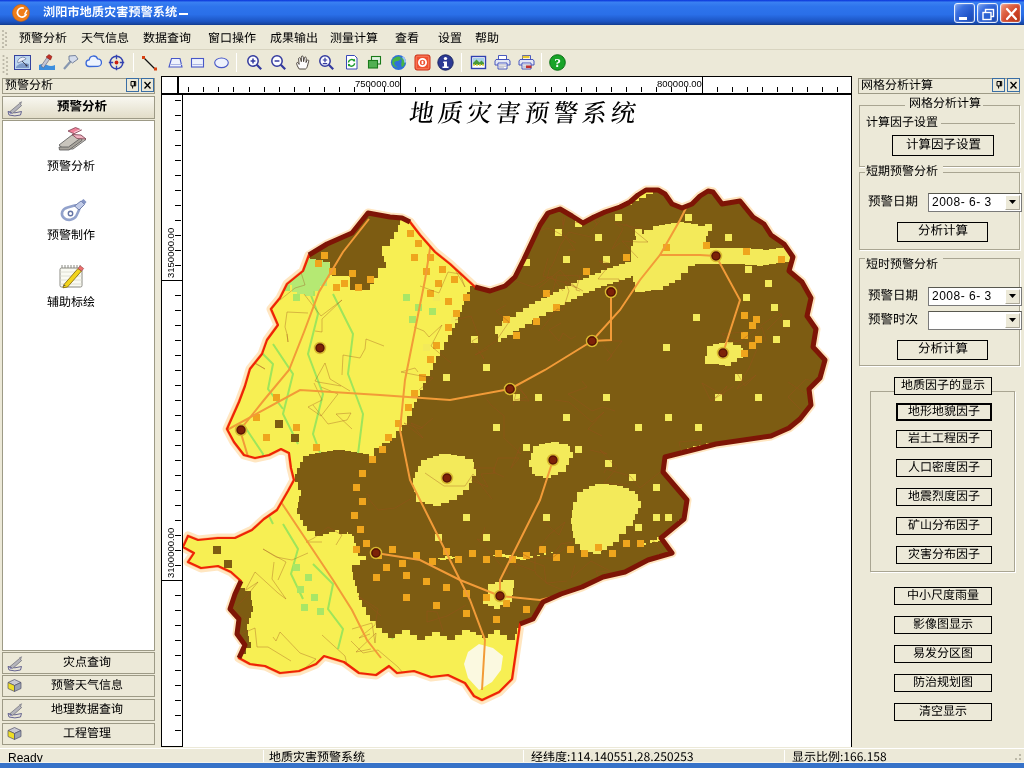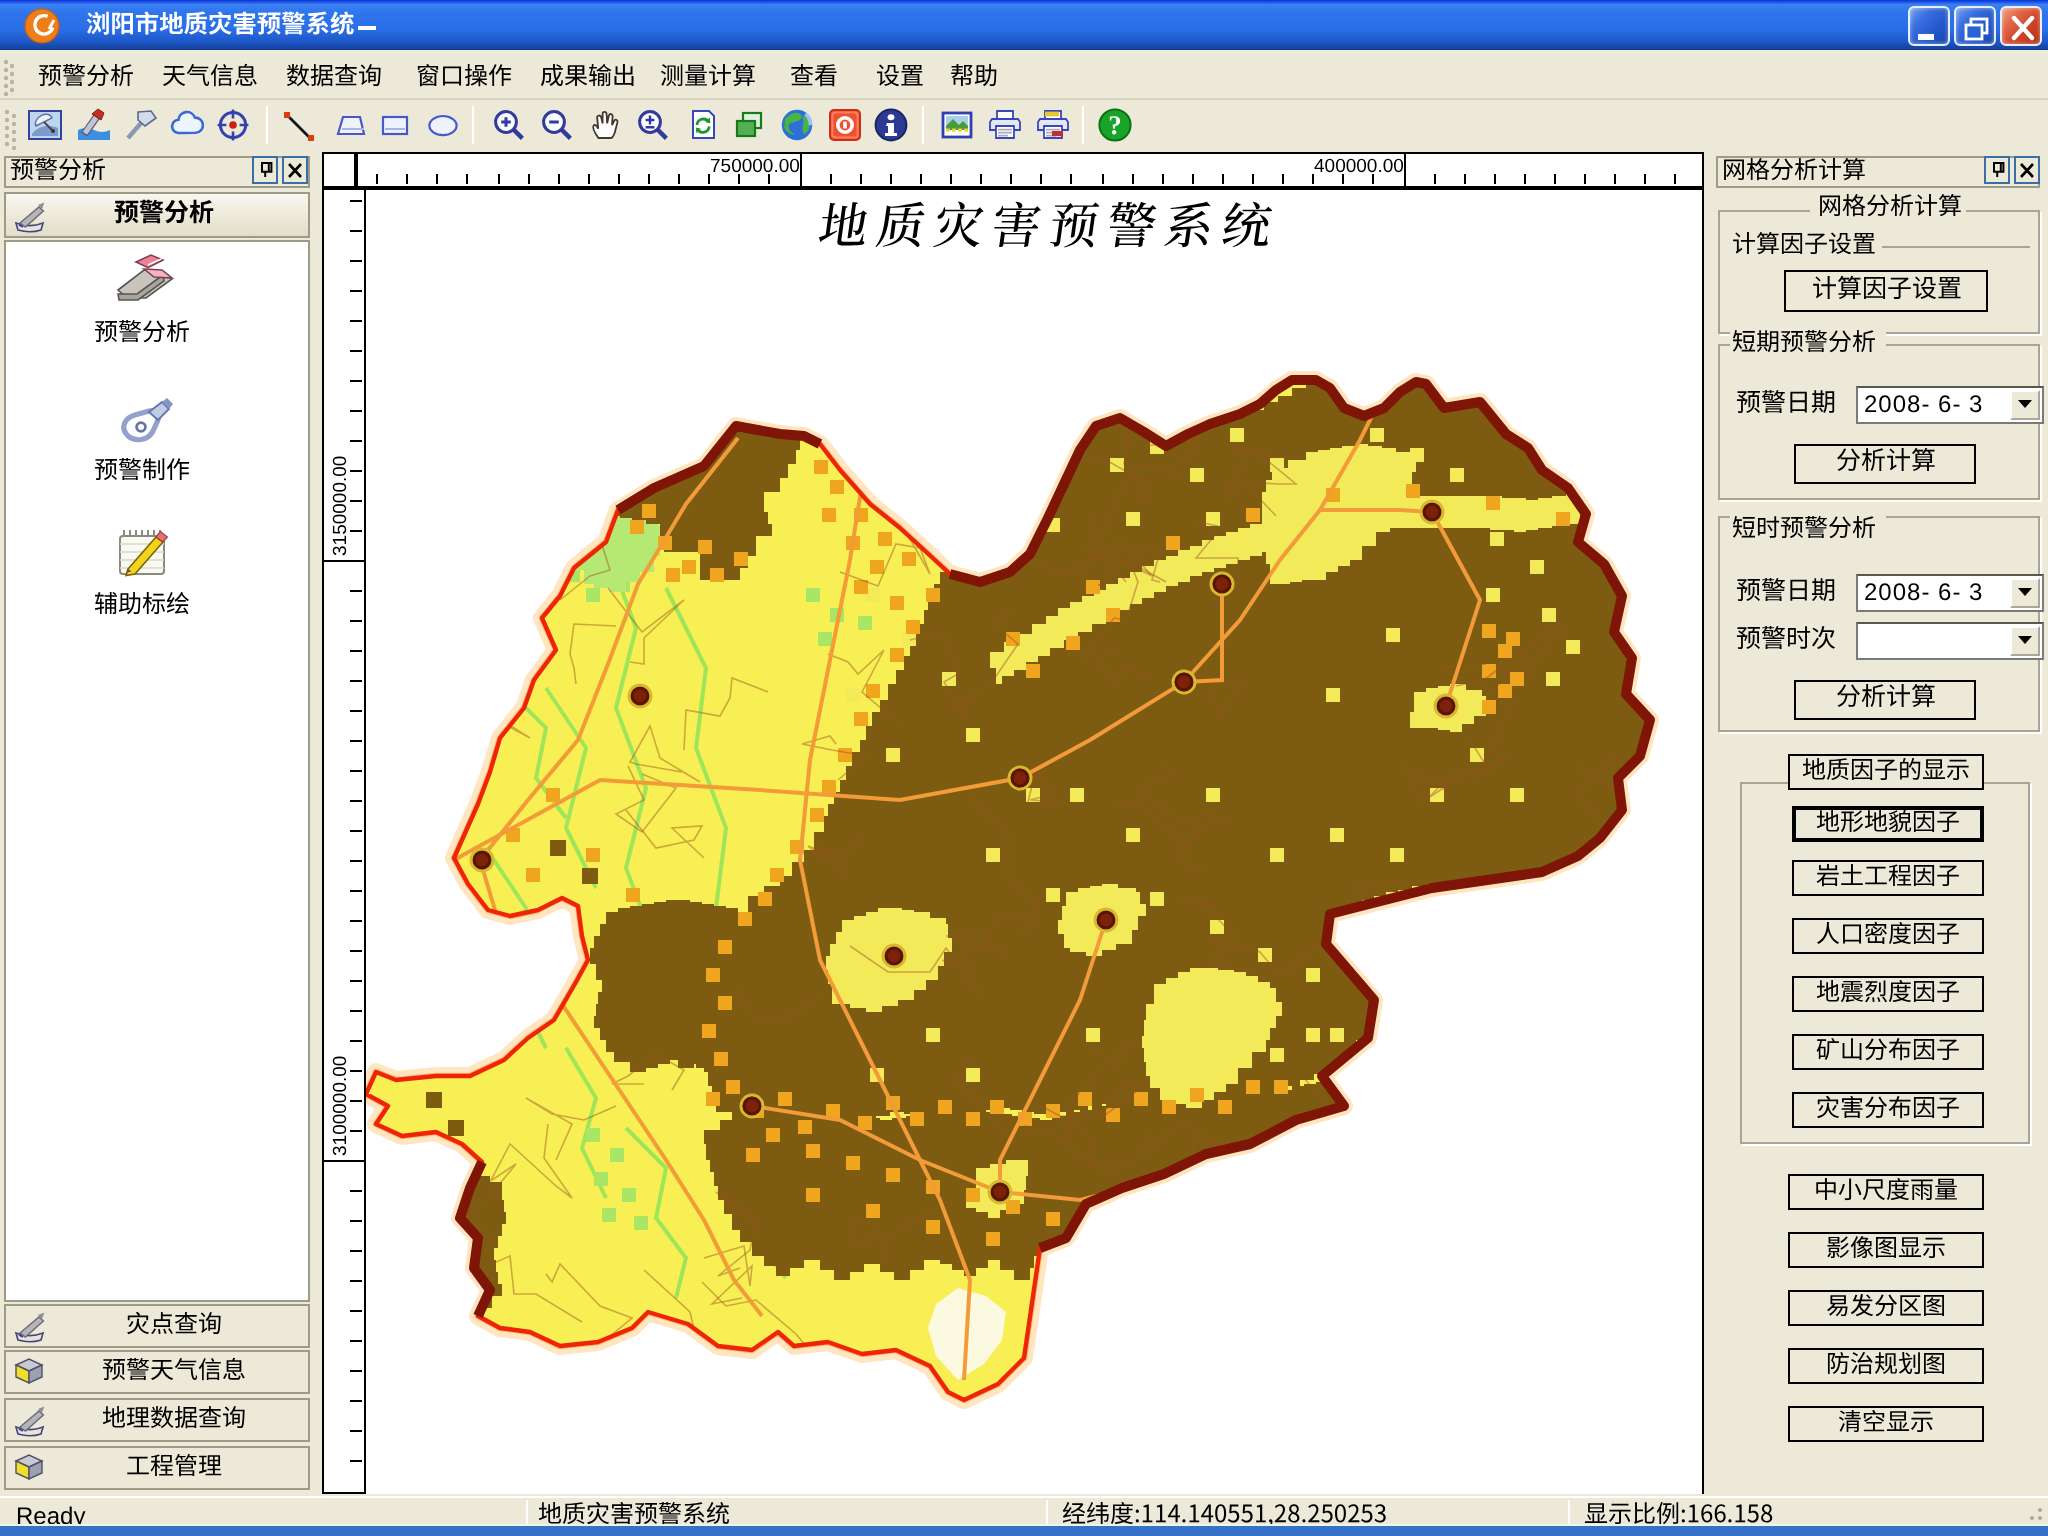--- a/index.html
+++ b/index.html
@@ -513,21 +513,21 @@
     <line x1="554.5" y1="11" x2="554.5" y2="16" stroke="#000" shape-rendering="crispEdges"></line>
     <line x1="569.5" y1="11" x2="569.5" y2="16" stroke="#000" shape-rendering="crispEdges"></line>
     <line x1="584.5" y1="11" x2="584.5" y2="16" stroke="#000" shape-rendering="crispEdges"></line>
     <line x1="599.5" y1="11" x2="599.5" y2="16" stroke="#000" shape-rendering="crispEdges"></line>
     <line x1="614.5" y1="11" x2="614.5" y2="16" stroke="#000" shape-rendering="crispEdges"></line>
     <line x1="629.5" y1="11" x2="629.5" y2="16" stroke="#000" shape-rendering="crispEdges"></line>
     <line x1="644.5" y1="11" x2="644.5" y2="16" stroke="#000" shape-rendering="crispEdges"></line>
     <line x1="659.5" y1="11" x2="659.5" y2="16" stroke="#000" shape-rendering="crispEdges"></line>
   </svg>
 <div style="position:absolute;left:355px;top:78px;width:44px;height:10px;font:9.5px 'Liberation Sans',sans-serif;text-align:right">750000.00</div>
-<div style="position:absolute;left:657px;top:78px;width:44px;height:10px;font:9.5px 'Liberation Sans',sans-serif;text-align:right">400000.00</div>
+<div style="position:absolute;left:657px;top:78px;width:44px;height:10px;font:9.5px 'Liberation Sans',sans-serif;text-align:right">800000.00</div>
 <svg style="position:absolute;left:161px;top:94px" width="22" height="653">
     <rect x="0.5" y="0.5" width="21" height="652" fill="#fff" stroke="#000" shape-rendering="crispEdges"></rect>
     <line x1="1" y1="186.5" x2="21" y2="186.5" stroke="#000"></line>
     <line x1="1" y1="486.5" x2="21" y2="486.5" stroke="#000"></line>
     <line x1="14" y1="6.5" x2="20" y2="6.5" stroke="#000" shape-rendering="crispEdges"></line>
     <line x1="14" y1="21.5" x2="20" y2="21.5" stroke="#000" shape-rendering="crispEdges"></line>
     <line x1="14" y1="36.5" x2="20" y2="36.5" stroke="#000" shape-rendering="crispEdges"></line>
     <line x1="14" y1="51.5" x2="20" y2="51.5" stroke="#000" shape-rendering="crispEdges"></line>
     <line x1="14" y1="66.5" x2="20" y2="66.5" stroke="#000" shape-rendering="crispEdges"></line>
     <line x1="14" y1="81.5" x2="20" y2="81.5" stroke="#000" shape-rendering="crispEdges"></line>

